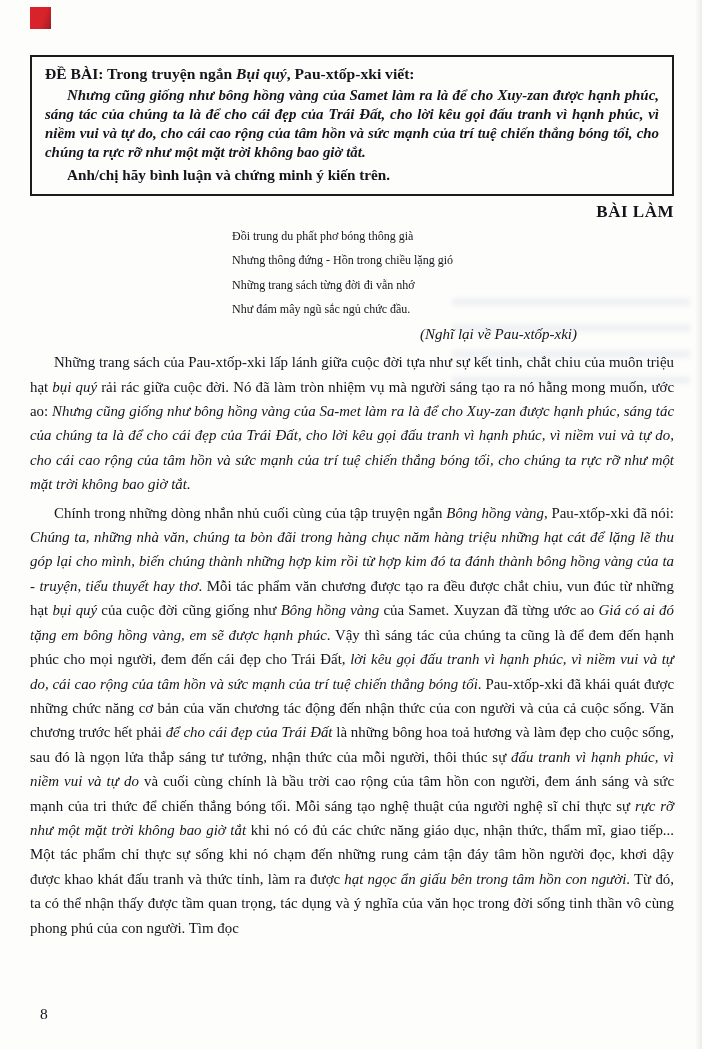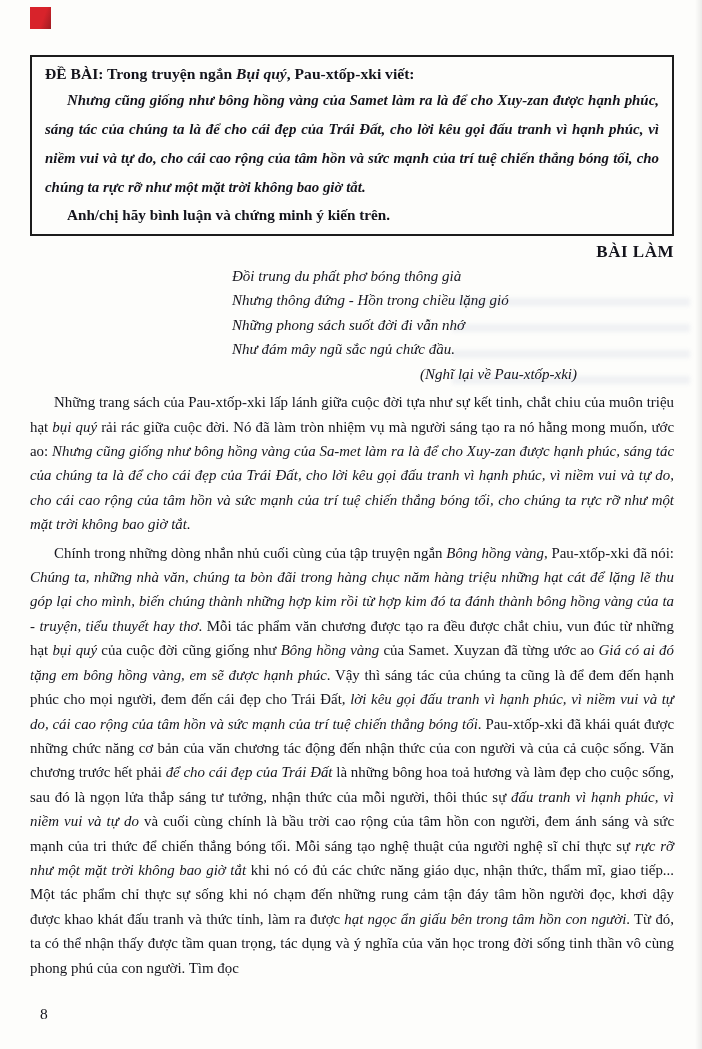--- a/index.html
+++ b/index.html
@@ -29,34 +29,34 @@
     filter:blur(2px); opacity:.6; pointer-events:none;
   }
   .content{ padding:0 28px 0 30px; }
   .prompt-box{
     margin-top:55px;
     border:2.5px solid #1c1c1c;
     padding:5px 13px 7px 13px;
   }
   .prompt-heading{ font-size:15.6px; line-height:24px; font-weight:bold; }
   .prompt-quote{
-    font-size:14.9px; line-height:29px;
+    font-size:14.9px; line-height:19px;
     text-align:justify; text-indent:22px;
     font-weight:bold; font-style:italic;
   }
   .prompt-task{ font-size:15.2px; line-height:24px; text-indent:22px; font-weight:bold; margin-top:1px; }
   .essay-heading{ text-align:right; font-weight:bold; font-size:17px; margin-top:6px; letter-spacing:.5px; }
   .para{
     font-size:14.9px; line-height:24.4px;
     text-align:justify; text-indent:24px;
     margin-top:4px;
   }
   .poem{
     margin:2px 0 0 202px;
-    font-style:italic; font-size:15px; line-height:24.4px;
+    font-size:12px; line-height:24.4px;
   }
   .poem-attr{
     margin-left:390px;
     font-style:italic; font-size:15px; line-height:24.6px;
   }
   .page-number{
     position:absolute; left:40px; top:1005px;
     font-size:15.5px; background:#fdfdfb; padding:0 4px 0 0;
   }
   .i{ font-style:italic; }
@@ -76,21 +76,21 @@
       <p class="prompt-quote"><span class="i b">Nhưng cũng giống như bông hồng vàng của Samet làm ra là để cho Xuy-zan được hạnh phúc, sáng tác của chúng ta là để cho cái đẹp của Trái Đất, cho lời kêu gọi đấu tranh vì hạnh phúc, vì niềm vui và tự do, cho cái cao rộng của tâm hồn và sức mạnh của trí tuệ chiến thắng bóng tối, cho chúng ta rực rỡ như một mặt trời không bao giờ tắt.</span></p>
       <p class="prompt-task"><span class="b">Anh/chị hãy bình luận và chứng minh ý kiến trên.</span></p>
     </div>
 
     <h2 class="essay-heading">BÀI LÀM</h2>
 
 
     <div class="poem">
       <div>Đồi trung du phất phơ bóng thông già</div>
       <div>Nhưng thông đứng - Hồn trong chiều lặng gió</div>
-      <div>Những phong sách suốt đời đi vẫn nhớ</div>
+      <div>Những trang sách từng đời đi vẫn nhớ</div>
       <div>Như đám mây ngũ sắc ngủ chức đầu.</div>
     </div>
     <div class="poem-attr">(Nghĩ lại về Pau-xtốp-xki)</div>
 
     <p class="para"><span>Những trang sách của Pau-xtốp-xki lấp lánh giữa cuộc đời tựa như sự kết tinh, chắt chiu của muôn triệu hạt </span><span class="i">bụi quý</span><span> rải rác giữa cuộc đời. Nó đã làm tròn nhiệm vụ mà người sáng tạo ra nó hằng mong muốn, ước ao: </span><span class="i">Nhưng cũng giống như bông hồng vàng của Sa-met làm ra là để cho Xuy-zan được hạnh phúc, sáng tác của chúng ta là để cho cái đẹp của Trái Đất, cho lời kêu gọi đấu tranh vì hạnh phúc, vì niềm vui và tự do, cho cái cao rộng của tâm hồn và sức mạnh của trí tuệ chiến thắng bóng tối, cho chúng ta rực rỡ như một mặt trời không bao giờ tắt.</span></p>
     <p class="para"><span>Chính trong những dòng nhắn nhủ cuối cùng của tập truyện ngắn </span><span class="i">Bông hồng vàng</span><span>, Pau-xtốp-xki đã nói: </span><span class="i">Chúng ta, những nhà văn, chúng ta bòn đãi trong hàng chục năm hàng triệu những hạt cát để lặng lẽ thu góp lại cho mình, biến chúng thành những hợp kim rồi từ hợp kim đó ta đánh thành bông hồng vàng của ta - truyện, tiểu thuyết hay thơ</span><span>. Mỗi tác phẩm văn chương được tạo ra đều được chắt chiu, vun đúc từ những hạt </span><span class="i">bụi quý</span><span> của cuộc đời cũng giống như </span><span class="i">Bông hồng vàng</span><span> của Samet. Xuyzan đã từng ước ao </span><span class="i">Giá có ai đó tặng em bông hồng vàng, em sẽ được hạnh phúc</span><span>. Vậy thì sáng tác của chúng ta cũng là để đem đến hạnh phúc cho mọi người, đem đến cái đẹp cho Trái Đất, </span><span class="i">lời kêu gọi đấu tranh vì hạnh phúc, vì niềm vui và tự do, cái cao rộng của tâm hồn và sức mạnh của trí tuệ chiến thắng bóng tối</span><span>. Pau-xtốp-xki đã khái quát được những chức năng cơ bản của văn chương tác động đến nhận thức của con người và của cả cuộc sống. Văn chương trước hết phải </span><span class="i">để cho cái đẹp của Trái Đất</span><span> là những bông hoa toả hương và làm đẹp cho cuộc sống, sau đó là ngọn lửa thắp sáng tư tưởng, nhận thức của mỗi người, thôi thúc sự </span><span class="i">đấu tranh vì hạnh phúc, vì niềm vui và tự do</span><span> và cuối cùng chính là bầu trời cao rộng của tâm hồn con người, đem ánh sáng và sức mạnh của tri thức để chiến thắng bóng tối. Mỗi sáng tạo nghệ thuật của người nghệ sĩ chỉ thực sự </span><span class="i">rực rỡ như một mặt trời không bao giờ tắt</span><span> khi nó có đủ các chức năng giáo dục, nhận thức, thẩm mĩ, giao tiếp... Một tác phẩm chỉ thực sự sống khi nó chạm đến những rung cảm tận đáy tâm hồn người đọc, khơi dậy được khao khát đấu tranh và thức tỉnh, làm ra được </span><span class="i">hạt ngọc ẩn giấu bên trong tâm hồn con người</span><span>. Từ đó, ta có thể nhận thấy được tầm quan trọng, tác dụng và ý nghĩa của văn học trong đời sống tinh thần vô cùng phong phú của con người. Tìm đọc</span></p>
 
   </div>
 
   <div class="page-number">8</div>

